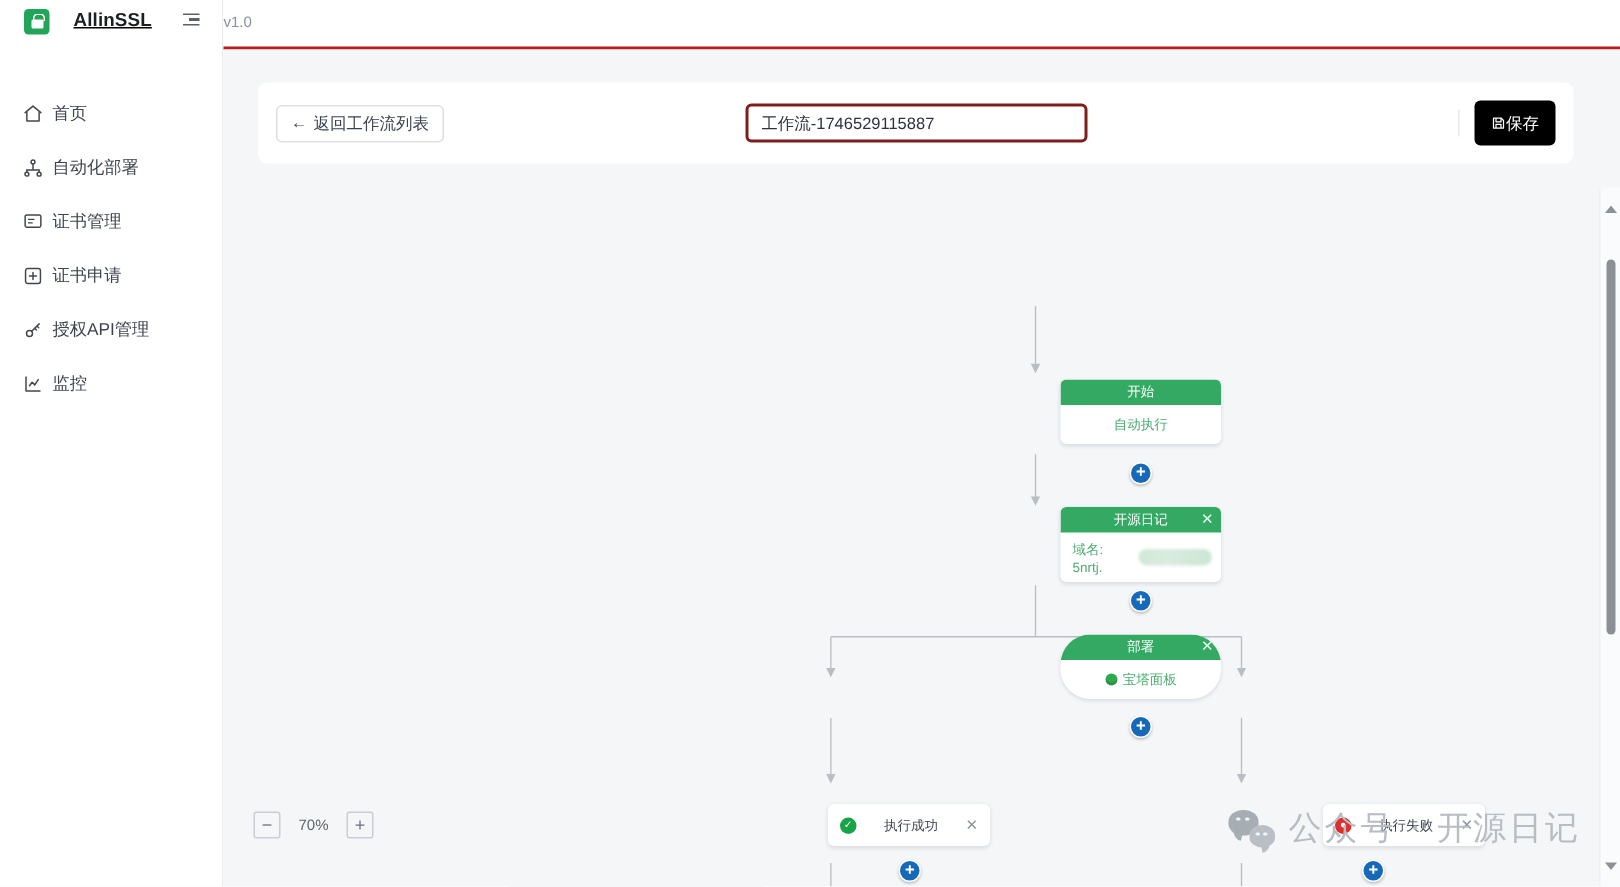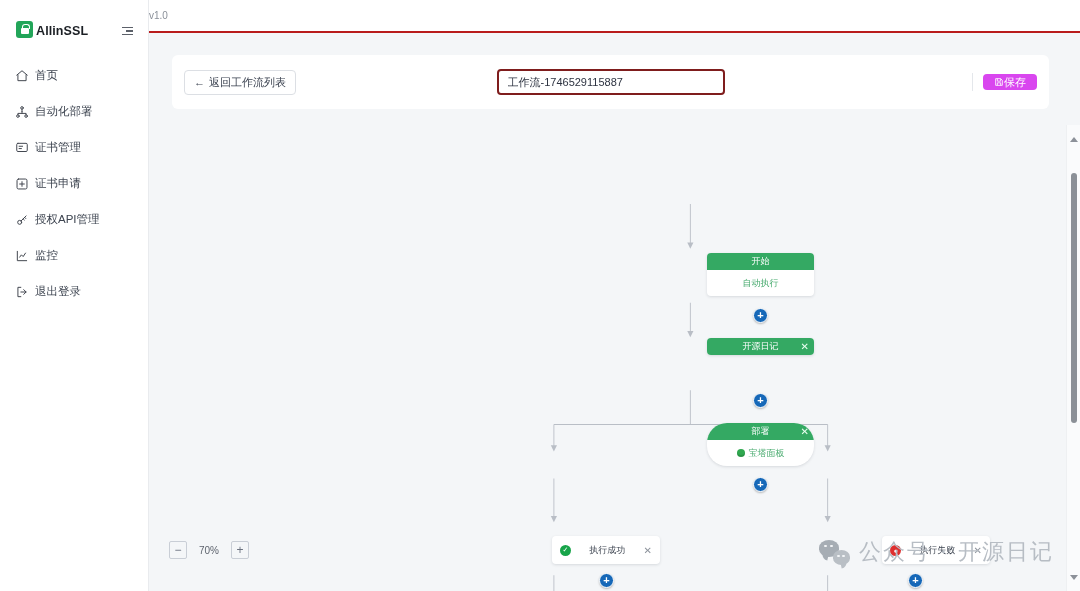--- a/index.html
+++ b/index.html
@@ -14,24 +14,25 @@
   
   .sidebar {
     width: 149px; height: 591px;
     background: #ffffff;
     border-right: 1px solid #e9ebee;
     flex: 0 0 149px;
     position: relative;
   }
   .brand {
     height: 32px;
-    display: flex; align-items: flex-end;
+    display: flex; align-items: flex-start;
     padding: 0 12px 0 16px;
-    gap: 3px;
+    gap: 16px;
     margin-top: 6px;
+    text-decoration: underline;
   }
   .brand-logo {
     width: 17px; height: 17px;
     background: #22a559;
     border-radius: 3px;
     position: relative;
     flex: 0 0 17px;
   }
   .brand-logo::before {
     content: "";
@@ -136,22 +137,22 @@
     font-family: inherit;
     background: #fff;
     outline: none;
   }
   .toolbar-right {
     margin-left: auto;
     display: flex; align-items: center; gap: 10px;
   }
   .tb-divider { width: 1px; height: 18px; background: #e4e7eb; }
   .btn-save {
-    height: 16px;
-    background: #d946ef;
+    height: 30px;
+    background: #000000;
     border: none; border-radius: 4px;
     color: #ffffff; font-size: 11px;
     padding: 0 11px;
     display: flex; align-items: center; gap: 0;
     cursor: pointer;
     font-family: inherit;
   }
   .save-ico { width: 10px; height: 10px; display: block; }
 
   
@@ -408,29 +409,20 @@
         <span class="nav-ico">
           <svg viewBox="0 0 24 24" fill="none" stroke="currentColor" stroke-width="1.7" stroke-linecap="round" stroke-linejoin="round">
               <path d="M4 4v16h16"></path>
               <path d="M8 14l3-4 3 3 4-6"></path>
             </svg>
         </span>
         <span>监控</span>
       </div>
 
 
-      <div class="nav-item">
-        <span class="nav-ico">
-          <svg viewBox="0 0 24 24" fill="none" stroke="currentColor" stroke-width="1.7" stroke-linecap="round" stroke-linejoin="round">
-              <path d="M10 4H5v16h5"></path>
-              <path d="M15 8l4 4-4 4M19 12H10"></path>
-            </svg>
-        </span>
-        <span>退出登录</span>
-      </div>
     </nav>
   </aside>
 
   <section class="main">
 
     <header class="topbar">
       <span class="version">v1.0</span>
     </header>
 
     <div class="workarea">
@@ -498,20 +490,24 @@
           </div>
 
           <div class="plus" style="left:604px; top:183px;">
             <span>+</span>
           </div>
 
           <div class="node" style="left:558px; top:213px;">
             <div class="node-head">
               <span>开源日记</span>
               <span class="close">✕</span>
+            </div>
+            <div class="node-body left">
+              <span>域名: 5nrtj.</span>
+              <span class="redact"></span>
             </div>
           </div>
 
           <div class="plus" style="left:604px; top:268px;">
             <span>+</span>
           </div>
 
           <div class="node" style="left:558px; top:298px;border-radius:20px;">
             <div class="node-head">
               <span>部署</span>

